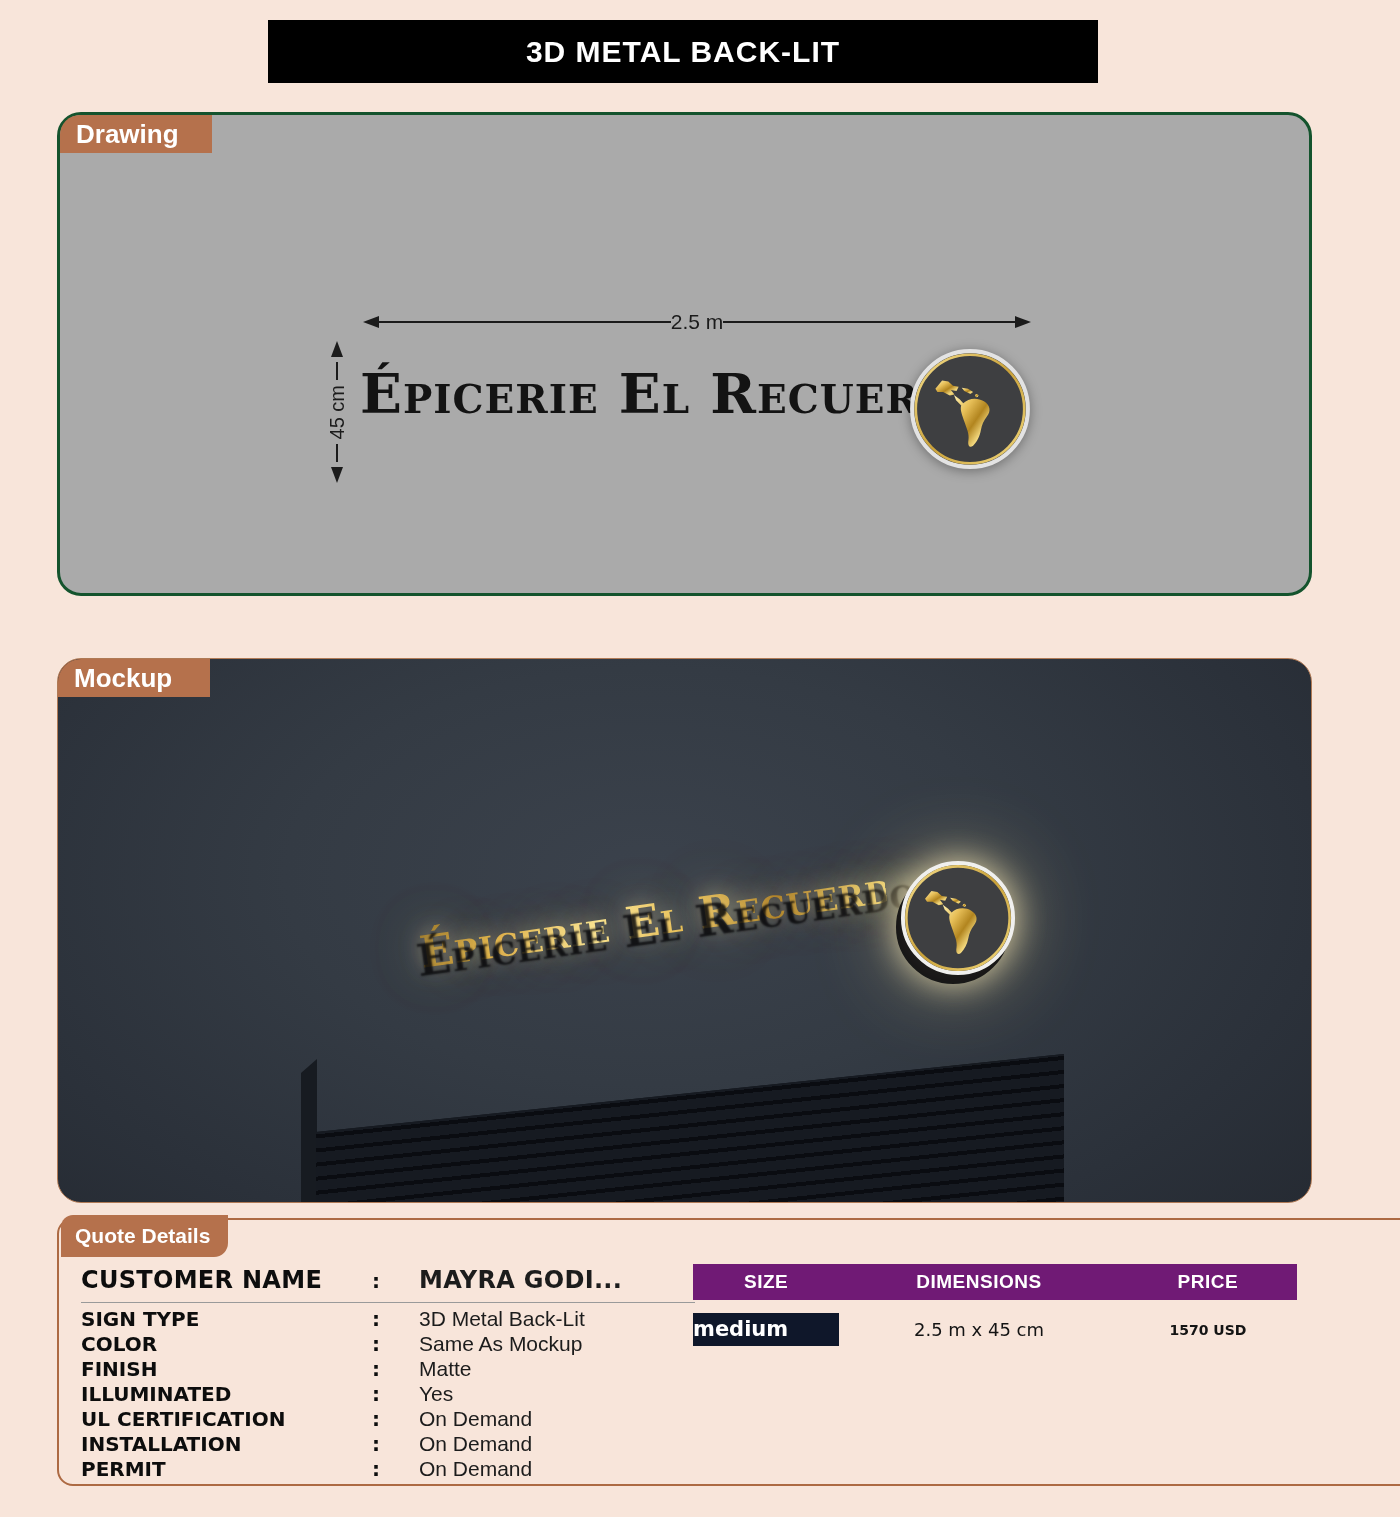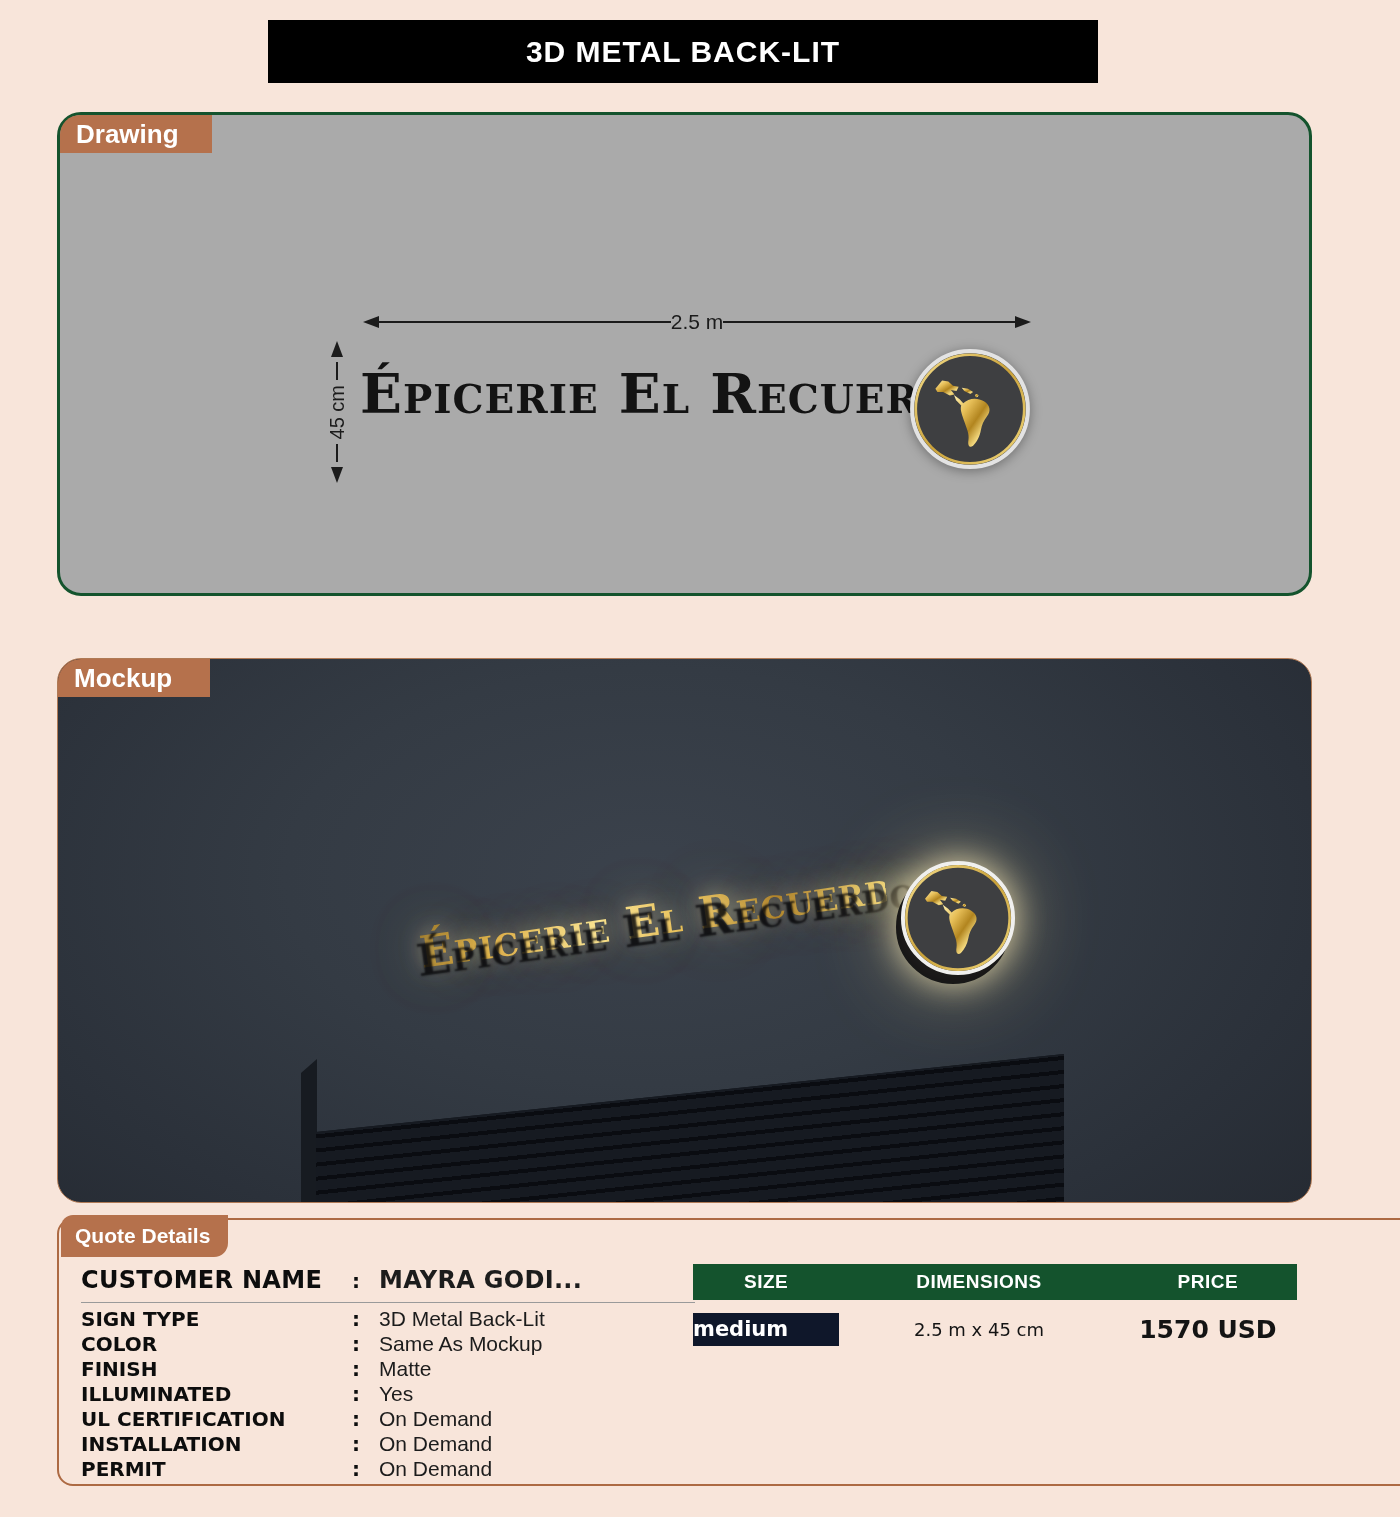--- a/index.html
+++ b/index.html
@@ -102,43 +102,43 @@
     border:2px solid #ad6a43; border-radius:16px;
   }
   .quote-tab {
     position:absolute; left:2px; top:-5px; height:42px;
     background:#b5714c; border-radius:12px 0 14px 0;
     display:flex; align-items:center; padding:0 18px 0 14px; z-index:5;
   }
   .quote-tab span { color:#fff; font-weight:bold; font-size:21px; }
 
   .fields { position:absolute; left:22px; top:46px; width:614px; }
-  .frow { display:grid; grid-template-columns:252px 46px auto; align-items:baseline; height:25px; }
+  .frow { display:grid; grid-template-columns:252px 46px auto; align-items:baseline; height:25px;gap:20px; }
   .frow .lbl { font-family:"DejaVu Sans", sans-serif; font-weight:bold; font-size:20px; color:#0d0d0d; white-space:nowrap; }
   .frow .col { font-family:"DejaVu Sans", sans-serif; font-weight:bold; font-size:20px; color:#0d0d0d; text-align:center; }
   .frow .val { font-size:21px; color:#1c1c1c; white-space:nowrap; }
   .frow.customer { height:34px; }
   .frow.customer .lbl, .frow.customer .val {
     font-family:"DejaVu Sans", sans-serif; font-weight:bold; font-size:24px; letter-spacing:0.3px;
   }
   .fdivider { border-top:1.5px solid #9a9a9a; margin:2px 0 4px 0; }
 
   .price-table { position:absolute; left:634px; top:44px; width:604px; }
   .pt-head {
-    display:grid; grid-template-columns:24.2% 46.3% 29.5%; background:#14532d; height:36px; align-items:center;
+    display:grid; grid-template-columns:24.2% 46.3% 29.5%; background:#701a75; height:36px; align-items:center;
   }
   .pt-head div { color:#fff; font-weight:bold; font-size:19px; letter-spacing:0.5px; text-align:center; }
   .pt-row { display:grid; grid-template-columns:24.2% 46.3% 29.5%; margin-top:13px; align-items:center; }
   .size-chip {
     background:#0f172a; height:33px; line-height:33px;
     color:#fff; font-weight:bold; font-size:21px; padding-right:10px;
     font-family:"DejaVu Sans", sans-serif;
   }
   .pt-dims  { font-family:"DejaVu Sans", sans-serif; font-weight:normal; font-size:18px; color:#141414; text-align:center; }
-  .pt-price { font-family:"DejaVu Sans", sans-serif; font-weight:bold; font-size:25px; color:#141414; text-align:center; }
+  .pt-price { font-family:"DejaVu Sans", sans-serif; font-weight:bold; font-size:14px; color:#141414; text-align:center; }
 </style>
 </head>
 <body>
 
 <div class="banner">
   <span>3D METAL BACK-LIT</span>
 </div>
 
 <div class="panel drawing-panel">
   <div class="panel-tab">

